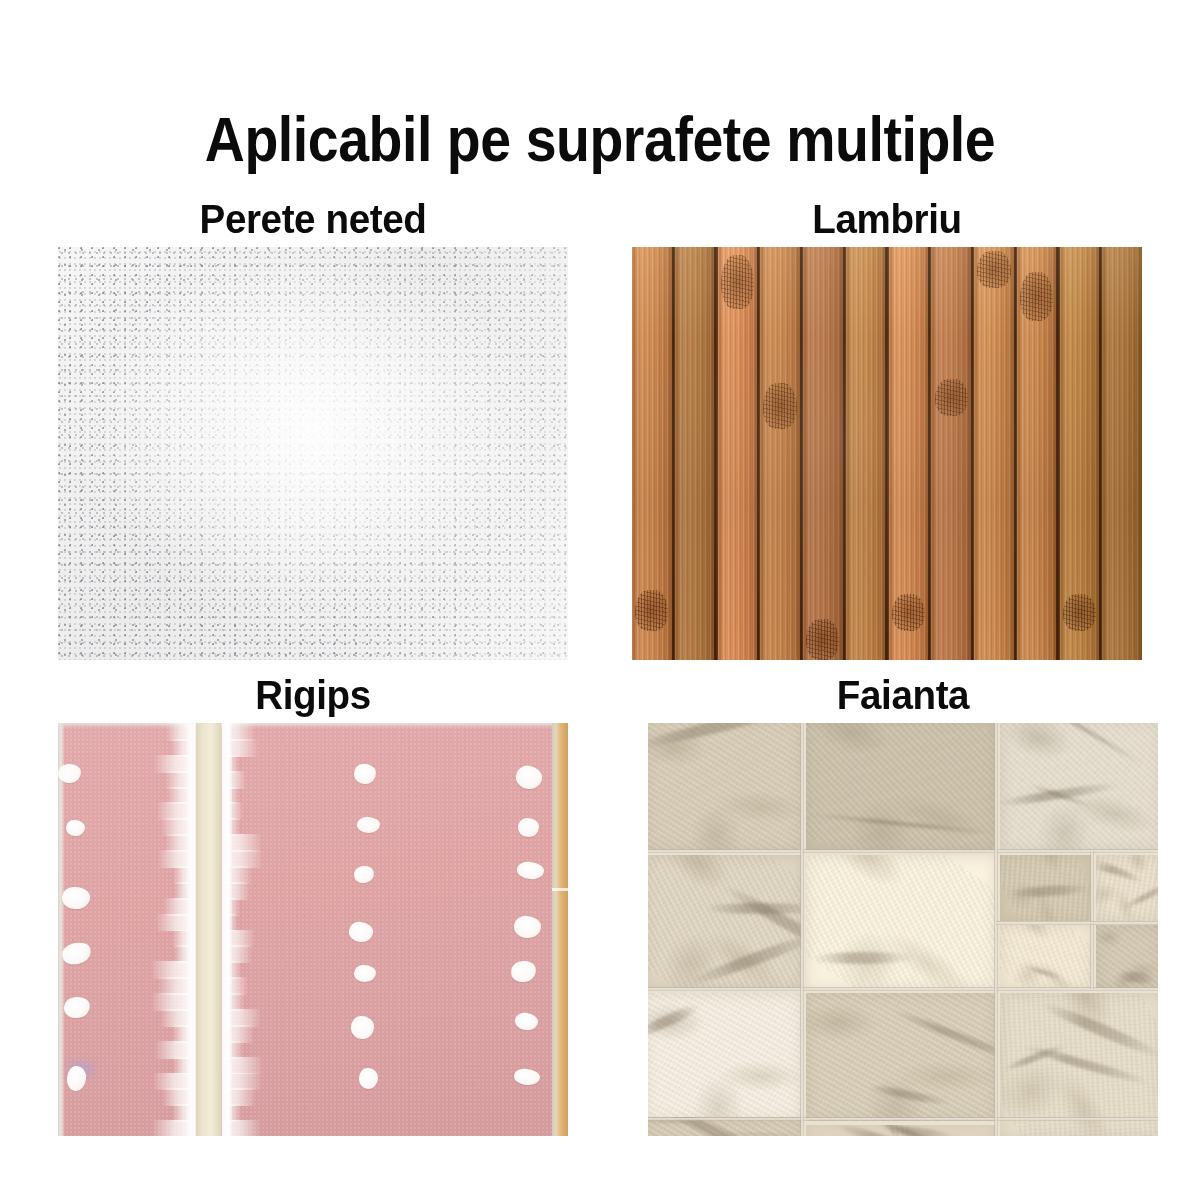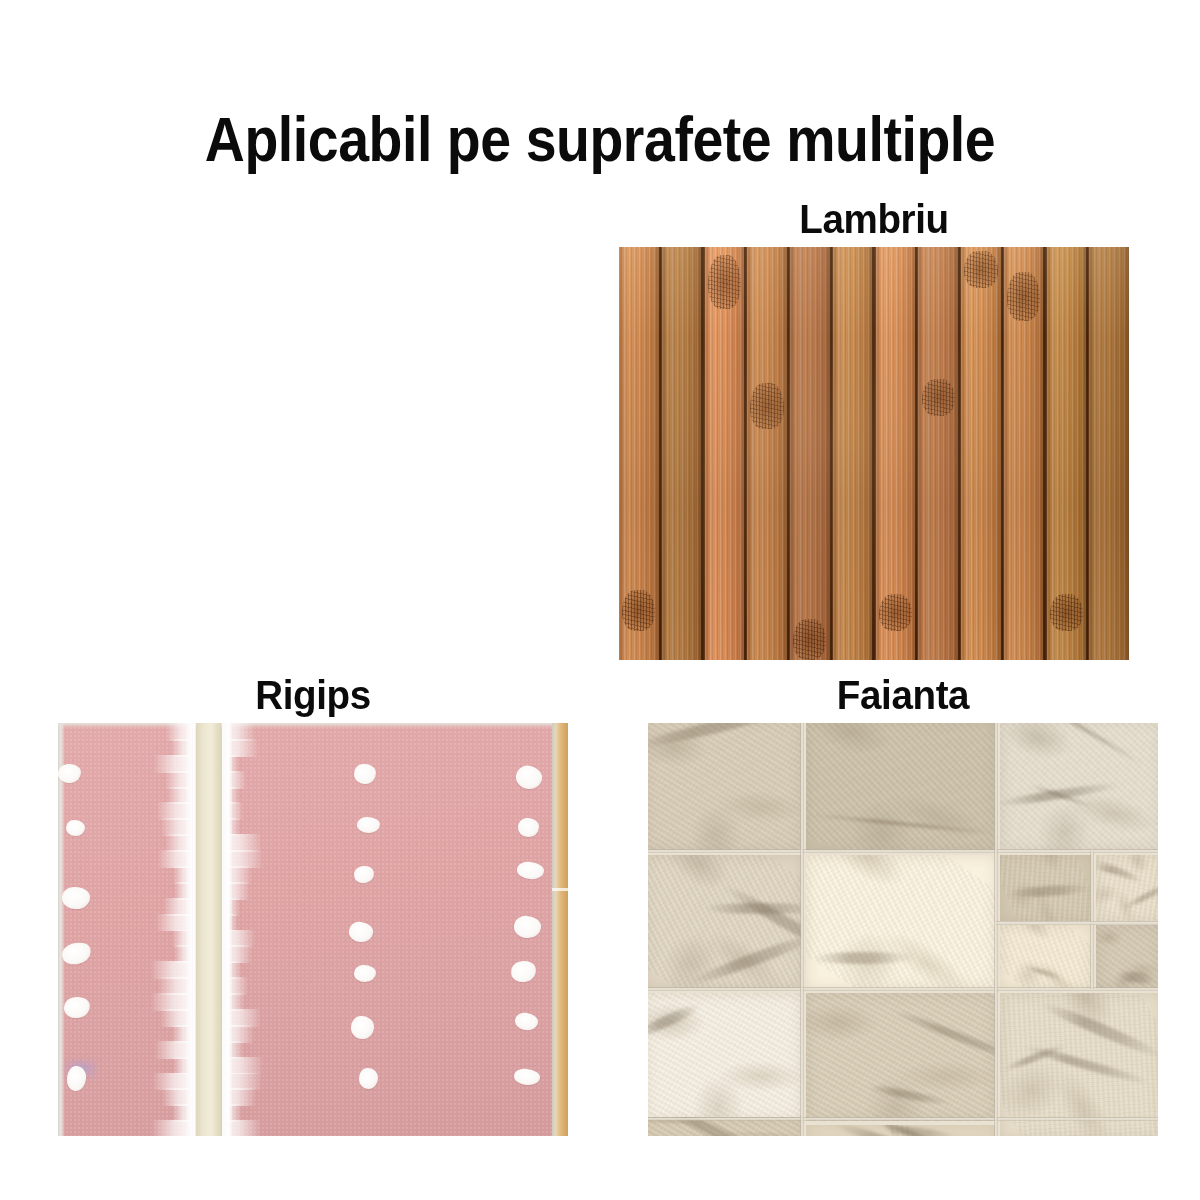--- a/index.html
+++ b/index.html
@@ -59,21 +59,21 @@
     transform: scaleX(0.94);
     transform-origin: 50% 50%;
   }
   .sample-photo {
     position: absolute;
     overflow: hidden;
   }
 
   
   #card-perete  { left: 58px;  top: 196px; width: 510px; height: 464px; }
-  #card-lambriu { left: 619px; top: 196px; width: 510px; height: 464px; }
+  #card-lambriu { left: 632px; top: 196px; width: 510px; height: 464px; }
   #card-rigips  { left: 58px;  top: 672px; width: 510px; height: 464px; }
   #card-faianta { left: 648px; top: 672px; width: 510px; height: 464px; }
 
   .sample-card > .sample-label { top: 0; }
   .sample-card > .sample-photo { left: 0; top: 51px; width: 510px; height: 413px; }
 
   
   .tex-smoothwall {
     background-color: #f1f1f1;
     background-image:
@@ -243,20 +243,26 @@
   .grout-h { position: absolute; height: 4px; background: linear-gradient(180deg, rgba(120,108,90,0.35) 0%, #efeade 45%, rgba(140,128,108,0.30) 100%); }
   .grout-v { position: absolute; width: 4px; background: linear-gradient(90deg, rgba(120,108,90,0.35) 0%, #efeade 45%, rgba(140,128,108,0.30) 100%); }
 </style>
 </head>
 <body>
 
 <div id="poster">
 
   <h1 class="poster-title">Aplicabil pe suprafete multiple</h1>
 
+  <div class="sample-card" id="card-perete">
+    <div class="sample-label">Perete neted</div>
+    <div class="sample-photo tex-smoothwall">
+      <div class="sheen"></div>
+    </div>
+  </div>
 
   <div class="sample-card" id="card-lambriu">
     <div class="sample-label">Lambriu</div>
     <div class="sample-photo tex-bamboo" id="bamboo-panel">
         <div class="bamboo-slat" style="left: 0px; width: 39.57px; filter: brightness(1.077) hue-rotate(-1.7deg);"></div>
         <div class="bamboo-groove" style="left: 39.57px; width: 3.2px;"></div>
         <div class="bamboo-slat" style="left: 42.77px; width: 39.57px; filter: brightness(0.964) hue-rotate(2.5deg);"></div>
         <div class="bamboo-groove" style="left: 82.33px; width: 3.2px;"></div>
         <div class="bamboo-slat" style="left: 85.53px; width: 39.57px; filter: brightness(1.118) hue-rotate(-4.8deg);"></div>
         <div class="bamboo-groove" style="left: 125.1px; width: 3.2px;"></div>

